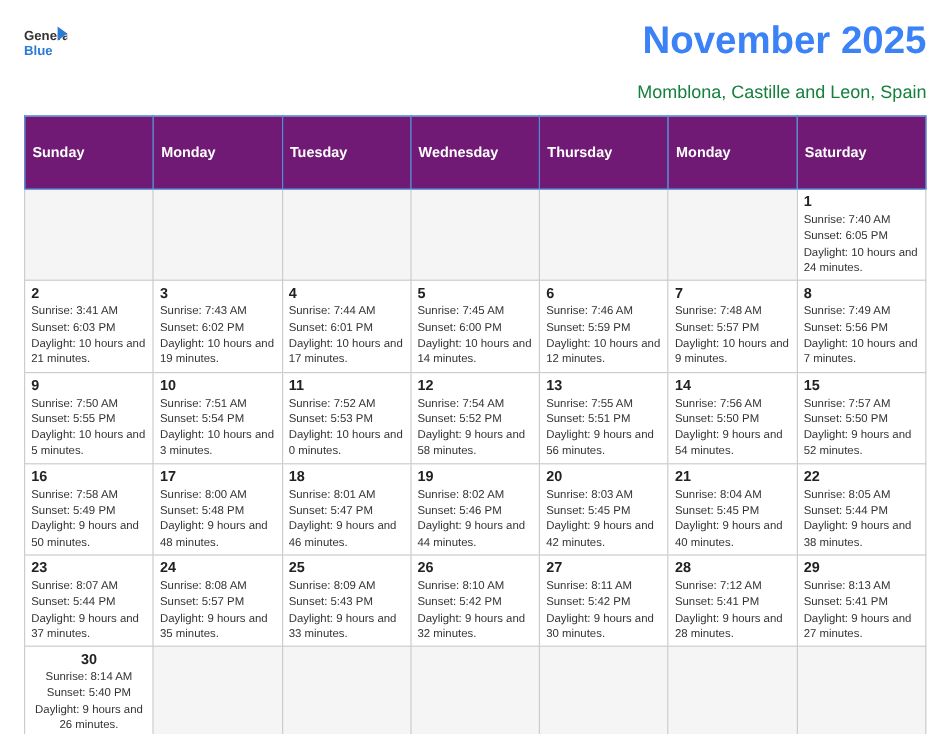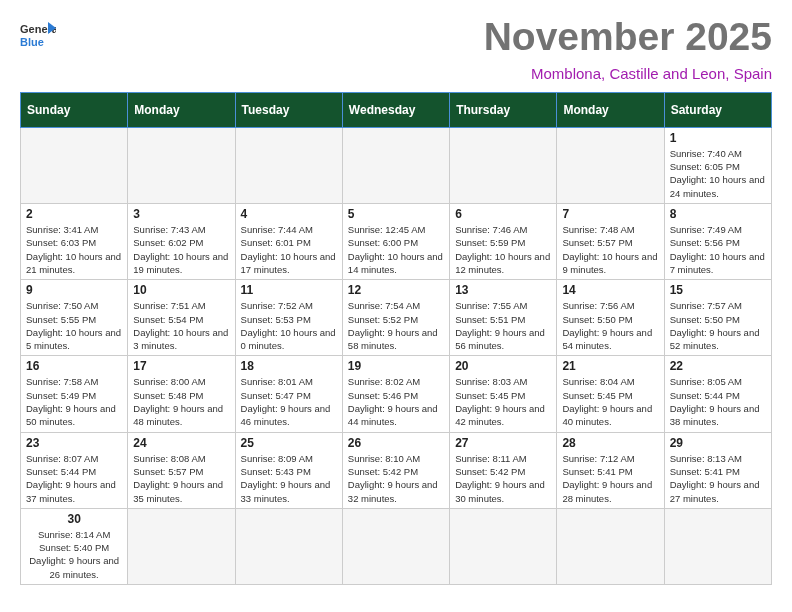--- a/index.html
+++ b/index.html
@@ -27,43 +27,43 @@
       margin-top: 4px;
     }
     .logo-icon {
       width: 36px;
       height: 28px;
     }
     .title-area {
       text-align: right;
     }
     .month-title {
-      font-size: 39px;
+      font-size: 32px;
       font-weight: bold;
-      color: #737373;
+      color: #3b82f6;
       line-height: 1.1;
     }
     .location-title {
       font-size: 15px;
-      color: #a21caf;
-      margin-top: 6px;
+      color: #15803d;
+      margin-top: 18px;
     }
 
     .calendar {
       width: 100%;
       border-collapse: collapse;
       border: 1px solid #ccc;
     }
     .calendar th {
-      background-color: #14532d;
+      background-color: #701a75;
       color: #fff;
       font-size: 12px;
       font-weight: bold;
       text-align: left;
-      padding: 10px 6px;
+      padding: 23px 6px;
       border: 1px solid #4a8fd8;
     }
     .calendar td {
       border: 1px solid #ccc;
       vertical-align: top;
       padding: 3px 5px;
       width: calc(100% / 7);
       font-size: 10px;
       color: #333;
       background: #fff;
@@ -148,21 +148,21 @@
 Daylight: 10 hours and 19 minutes.</div>
           </td>
           <td>
             <span class="day-number">4</span>
             <div class="day-info">Sunrise: 7:44 AM
 Sunset: 6:01 PM
 Daylight: 10 hours and 17 minutes.</div>
           </td>
           <td>
             <span class="day-number">5</span>
-            <div class="day-info">Sunrise: 12:45 AM
+            <div class="day-info">Sunrise: 7:45 AM
 Sunset: 6:00 PM
 Daylight: 10 hours and 14 minutes.</div>
           </td>
           <td>
             <span class="day-number">6</span>
             <div class="day-info">Sunrise: 7:46 AM
 Sunset: 5:59 PM
 Daylight: 10 hours and 12 minutes.</div>
           </td>
           <td>

